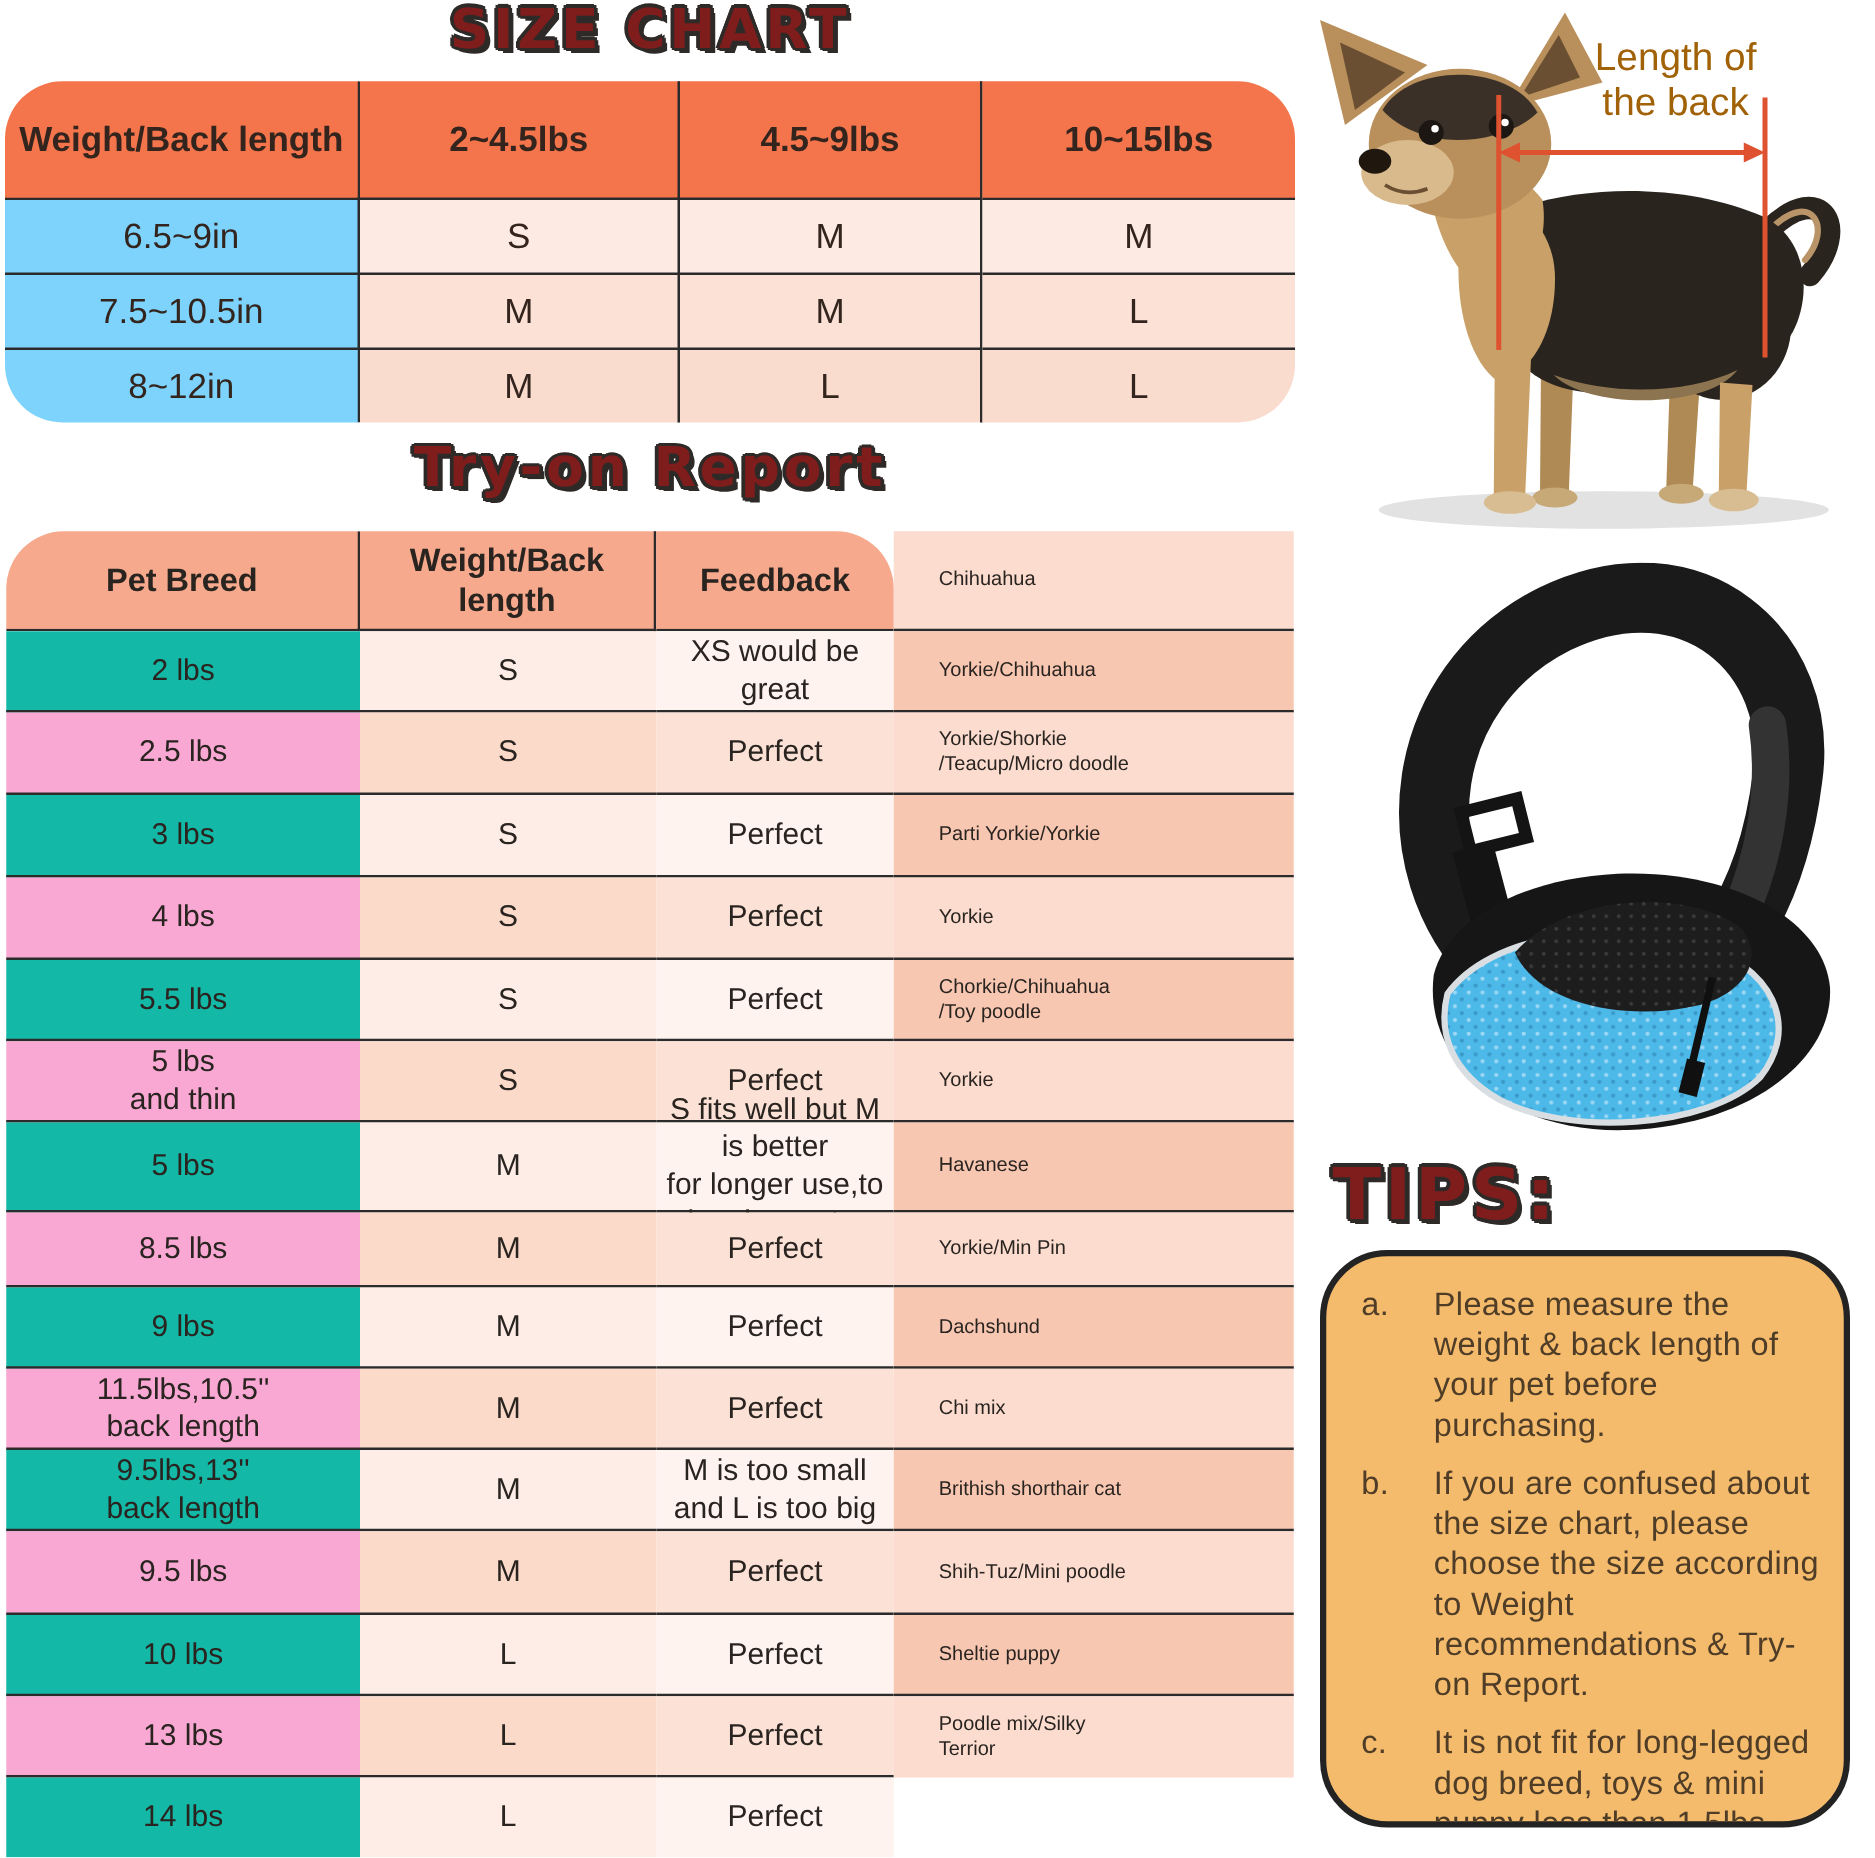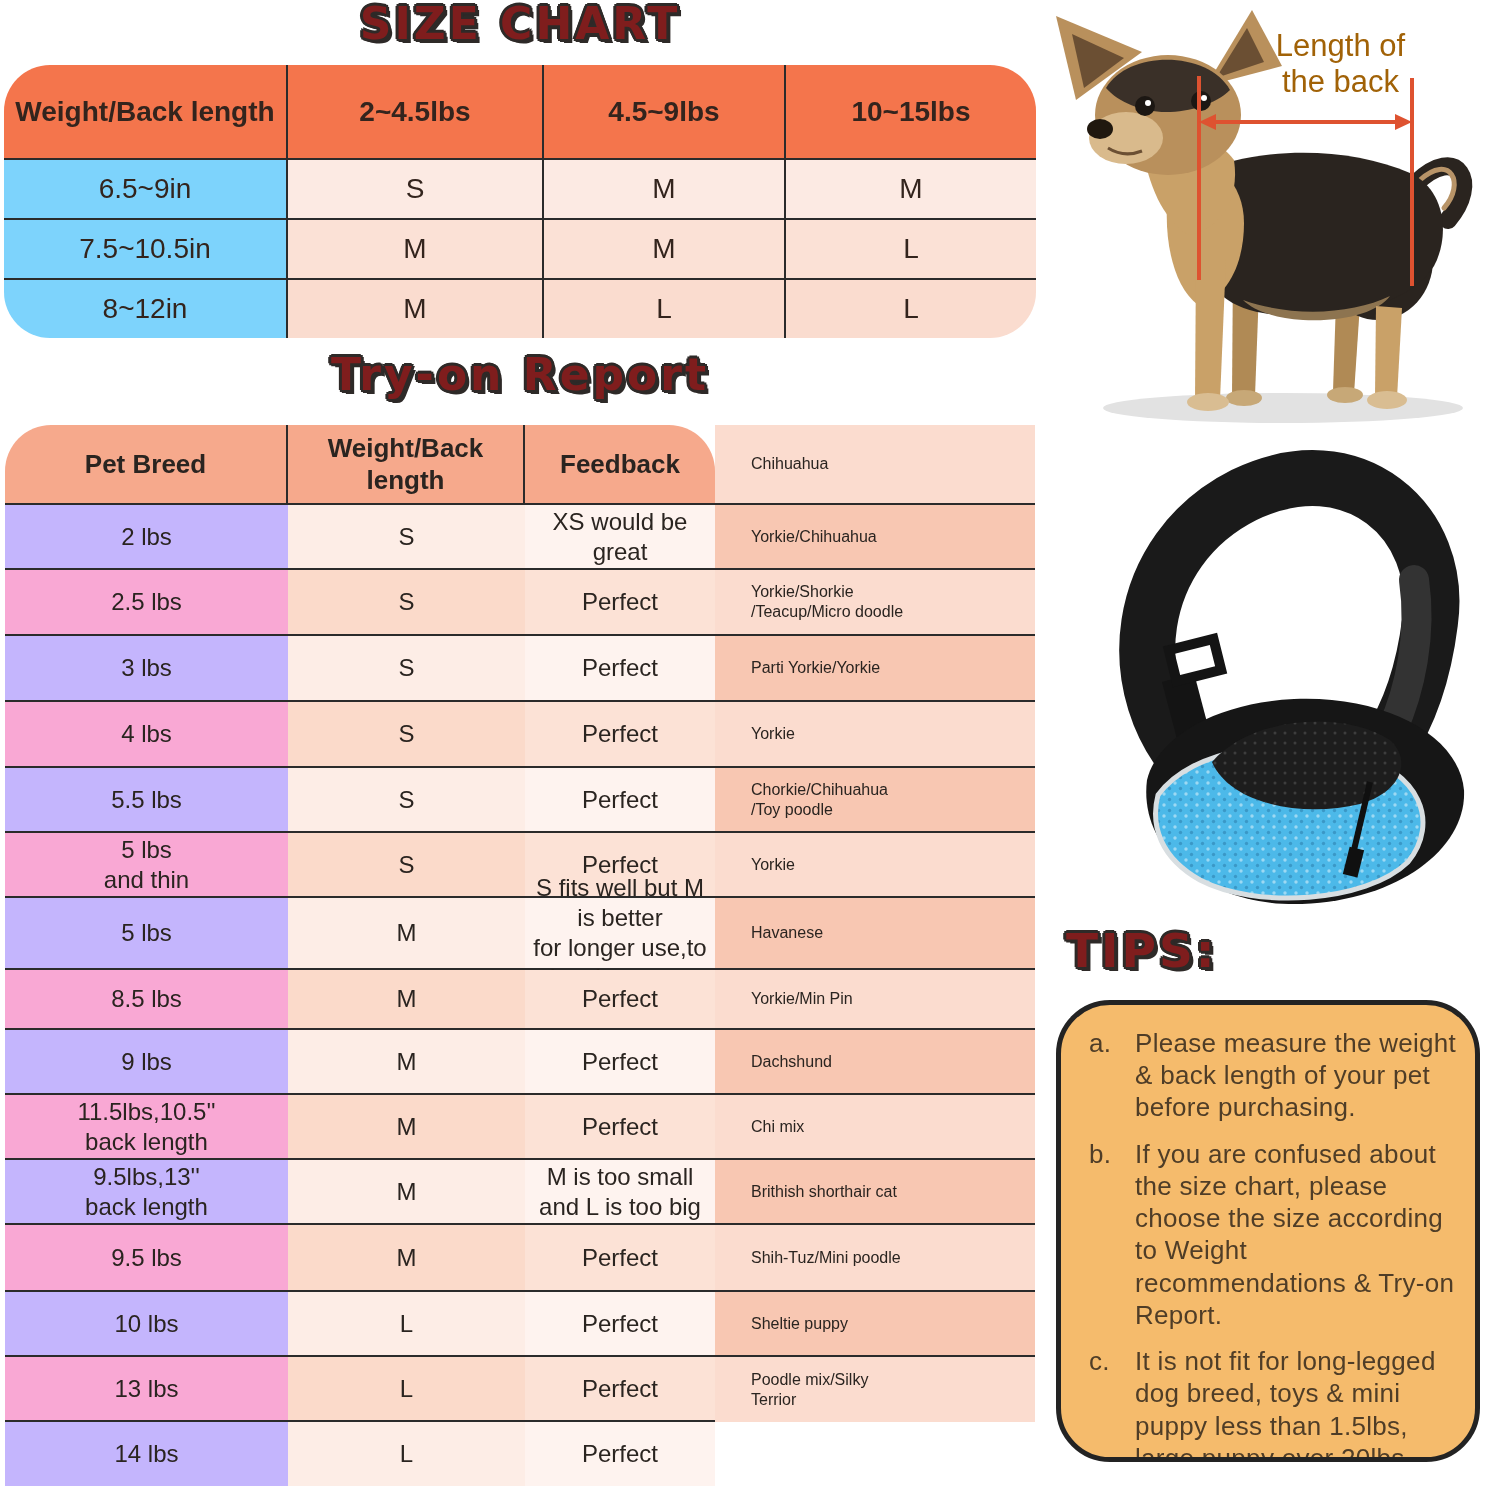--- a/index.html
+++ b/index.html
@@ -6,21 +6,21 @@
   .canvas{position:relative;width:1500px;height:1486px;background:#ffffff;overflow:hidden;
           font-family:"Liberation Sans",sans-serif;}
 
   
   .bubble{position:absolute;font-family:"DejaVu Sans",sans-serif;font-weight:bold;color:#7f1d1d;
     letter-spacing:3px;
     text-shadow:-2px -2px 0 #2e2a28,2px -2px 0 #2e2a28,-2px 2px 0 #2e2a28,2px 2px 0 #2e2a28,
       0 -3px 0 #2e2a28,0 3px 0 #2e2a28,-3px 0 0 #2e2a28,3px 0 0 #2e2a28,4px 4px 0 #2e2a28;}
   .t-size{left:0;top:0;width:1040px;text-align:center;font-size:44px;line-height:1.1;}
   .t-tryon{left:0;top:351px;width:1040px;text-align:center;font-size:44px;line-height:1.1;}
-  .t-tips{left:1066px;top:925px;font-size:47px;line-height:1.1;}
+  .t-tips{left:1066px;top:925px;font-size:57px;line-height:1.1;}
 
   
   .sc{position:absolute;left:4px;top:65px;width:1032px;display:grid;
       grid-template-columns:284px 256px 242px 250px;grid-template-rows:95px 60px 60px 58px;}
   .sc .tc{display:flex;align-items:center;justify-content:center;text-align:center;
       font-size:28px;color:#33241d;border-right:2px solid #2b2b2b;border-bottom:2px solid #2b2b2b;
       white-space:pre-line;line-height:1.2;}
   .sc .th{background:#f4754c;font-weight:bold;}
   .sc .lab{background:#7dd3fc;}
   .sc .r1{background:#fceae3;}
@@ -39,40 +39,40 @@
       grid-template-rows:80px 65px 66px 66px 66px 65px 65px 72px 60px 65px 65px 65px 67px 65px 65px 64px;}
   .tt .tc{display:flex;align-items:center;justify-content:center;text-align:center;
       font-size:24px;color:#2a2420;border-bottom:2px solid #2b2b2b;white-space:pre-line;line-height:1.25;}
   .tt .th{background:#f6a98c;font-weight:bold;font-size:26px;border-right:2px solid #2b2b2b;}
   .tt .th.nr{border-right:none;}
   .tt .left{justify-content:flex-start;text-align:left;padding-left:36px;font-size:16px;}
   .tt .tl{border-top-left-radius:46px;}
   .tt .tr{border-top-right-radius:46px;}
   .tt .nb{border-bottom:none;}
   .tt .ro.c1{background:#fbdcCF;}
-  .tt .ro.c2{background:#c4b5fd;}
+  .tt .ro.c2{background:#14b8a6;}
   .tt .ro.c3{background:#fdede6;}
   .tt .ro.c4{background:#fef3ef;}
   .tt .re.c1{background:#f8c7b2;}
   .tt .re.c2{background:#f9a8d4;}
   .tt .re.c3{background:#fbdaca;}
   .tt .re.c4{background:#fce2d6;}
 
   
   .dogwrap{position:absolute;left:1048px;top:8px;width:450px;height:420px;}
   .measure-caption{position:absolute;left:1253px;top:28px;width:175px;text-align:center;
       color:#a16207;font-size:31px;line-height:1.16;}
   .bagwrap{position:absolute;left:1062px;top:450px;width:430px;height:465px;}
 
   
   .tipsbox{position:absolute;left:1056px;top:1000px;width:424px;height:462px;box-sizing:border-box;
       background:#f5bb6c;border:5px solid #232323;border-radius:54px;padding:22px 14px 0 28px;overflow:hidden;}
   .tip{display:flex;margin-bottom:14px;color:#4f3d27;font-size:26px;line-height:1.24;letter-spacing:0.3px;}
   .tip .lbl{flex:0 0 46px;}
-  .tip .txt{flex:1;}
+  .tip .txt{flex:1;margin-left:12px;}
 </style>
 </head>
 <body>
 
 <div class="canvas">
 
   <div class="bubble t-size">SIZE CHART</div>
   <div class="bubble t-tryon">Try-on Report</div>
 
   <div class="sc">

